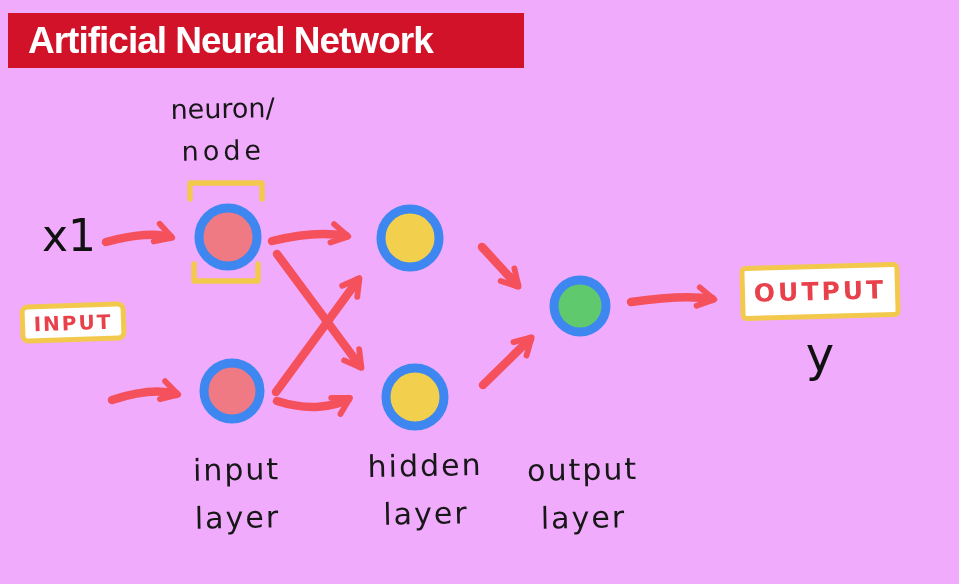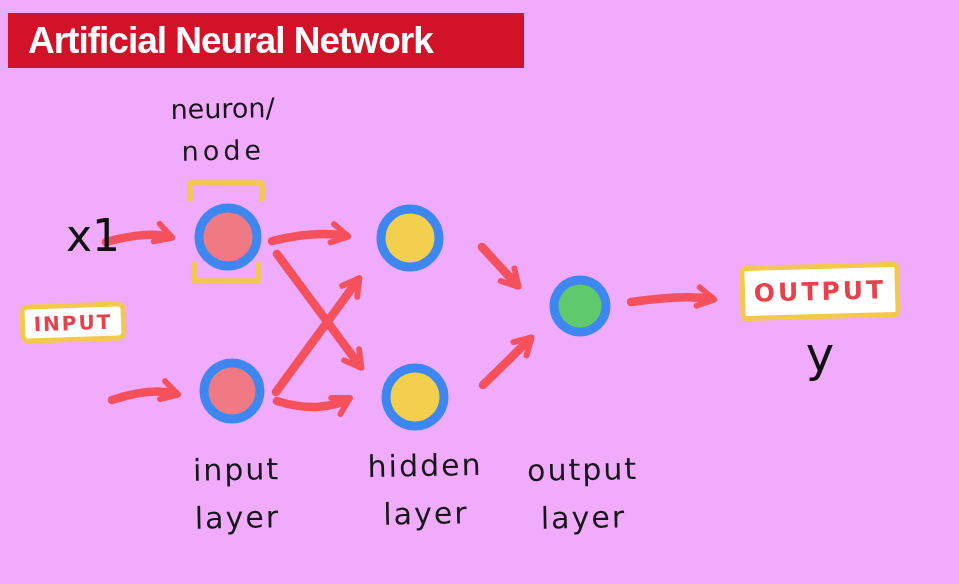--- a/index.html
+++ b/index.html
@@ -53,21 +53,21 @@
     line-height: 42px;
     transform: rotate(-1deg);
   }
   .neuron-label .l2 { letter-spacing: 4px; }
   .io-var {
     position: absolute;
     font-size: 44px;
     color: #111111;
     font-family: "DejaVu Sans", sans-serif;
   }
-  .x1 { left: 42px; top: 210px; margin-left: 24px; }
+  .x1 { left: 42px; top: 210px; }
   .x2 { left: 42px; top: 364px; }
   .y-label {
     position: absolute;
     left: 790px;
     top: 326px;
     width: 60px;
     text-align: center;
     font-size: 48px;
     color: #111111;
   }

